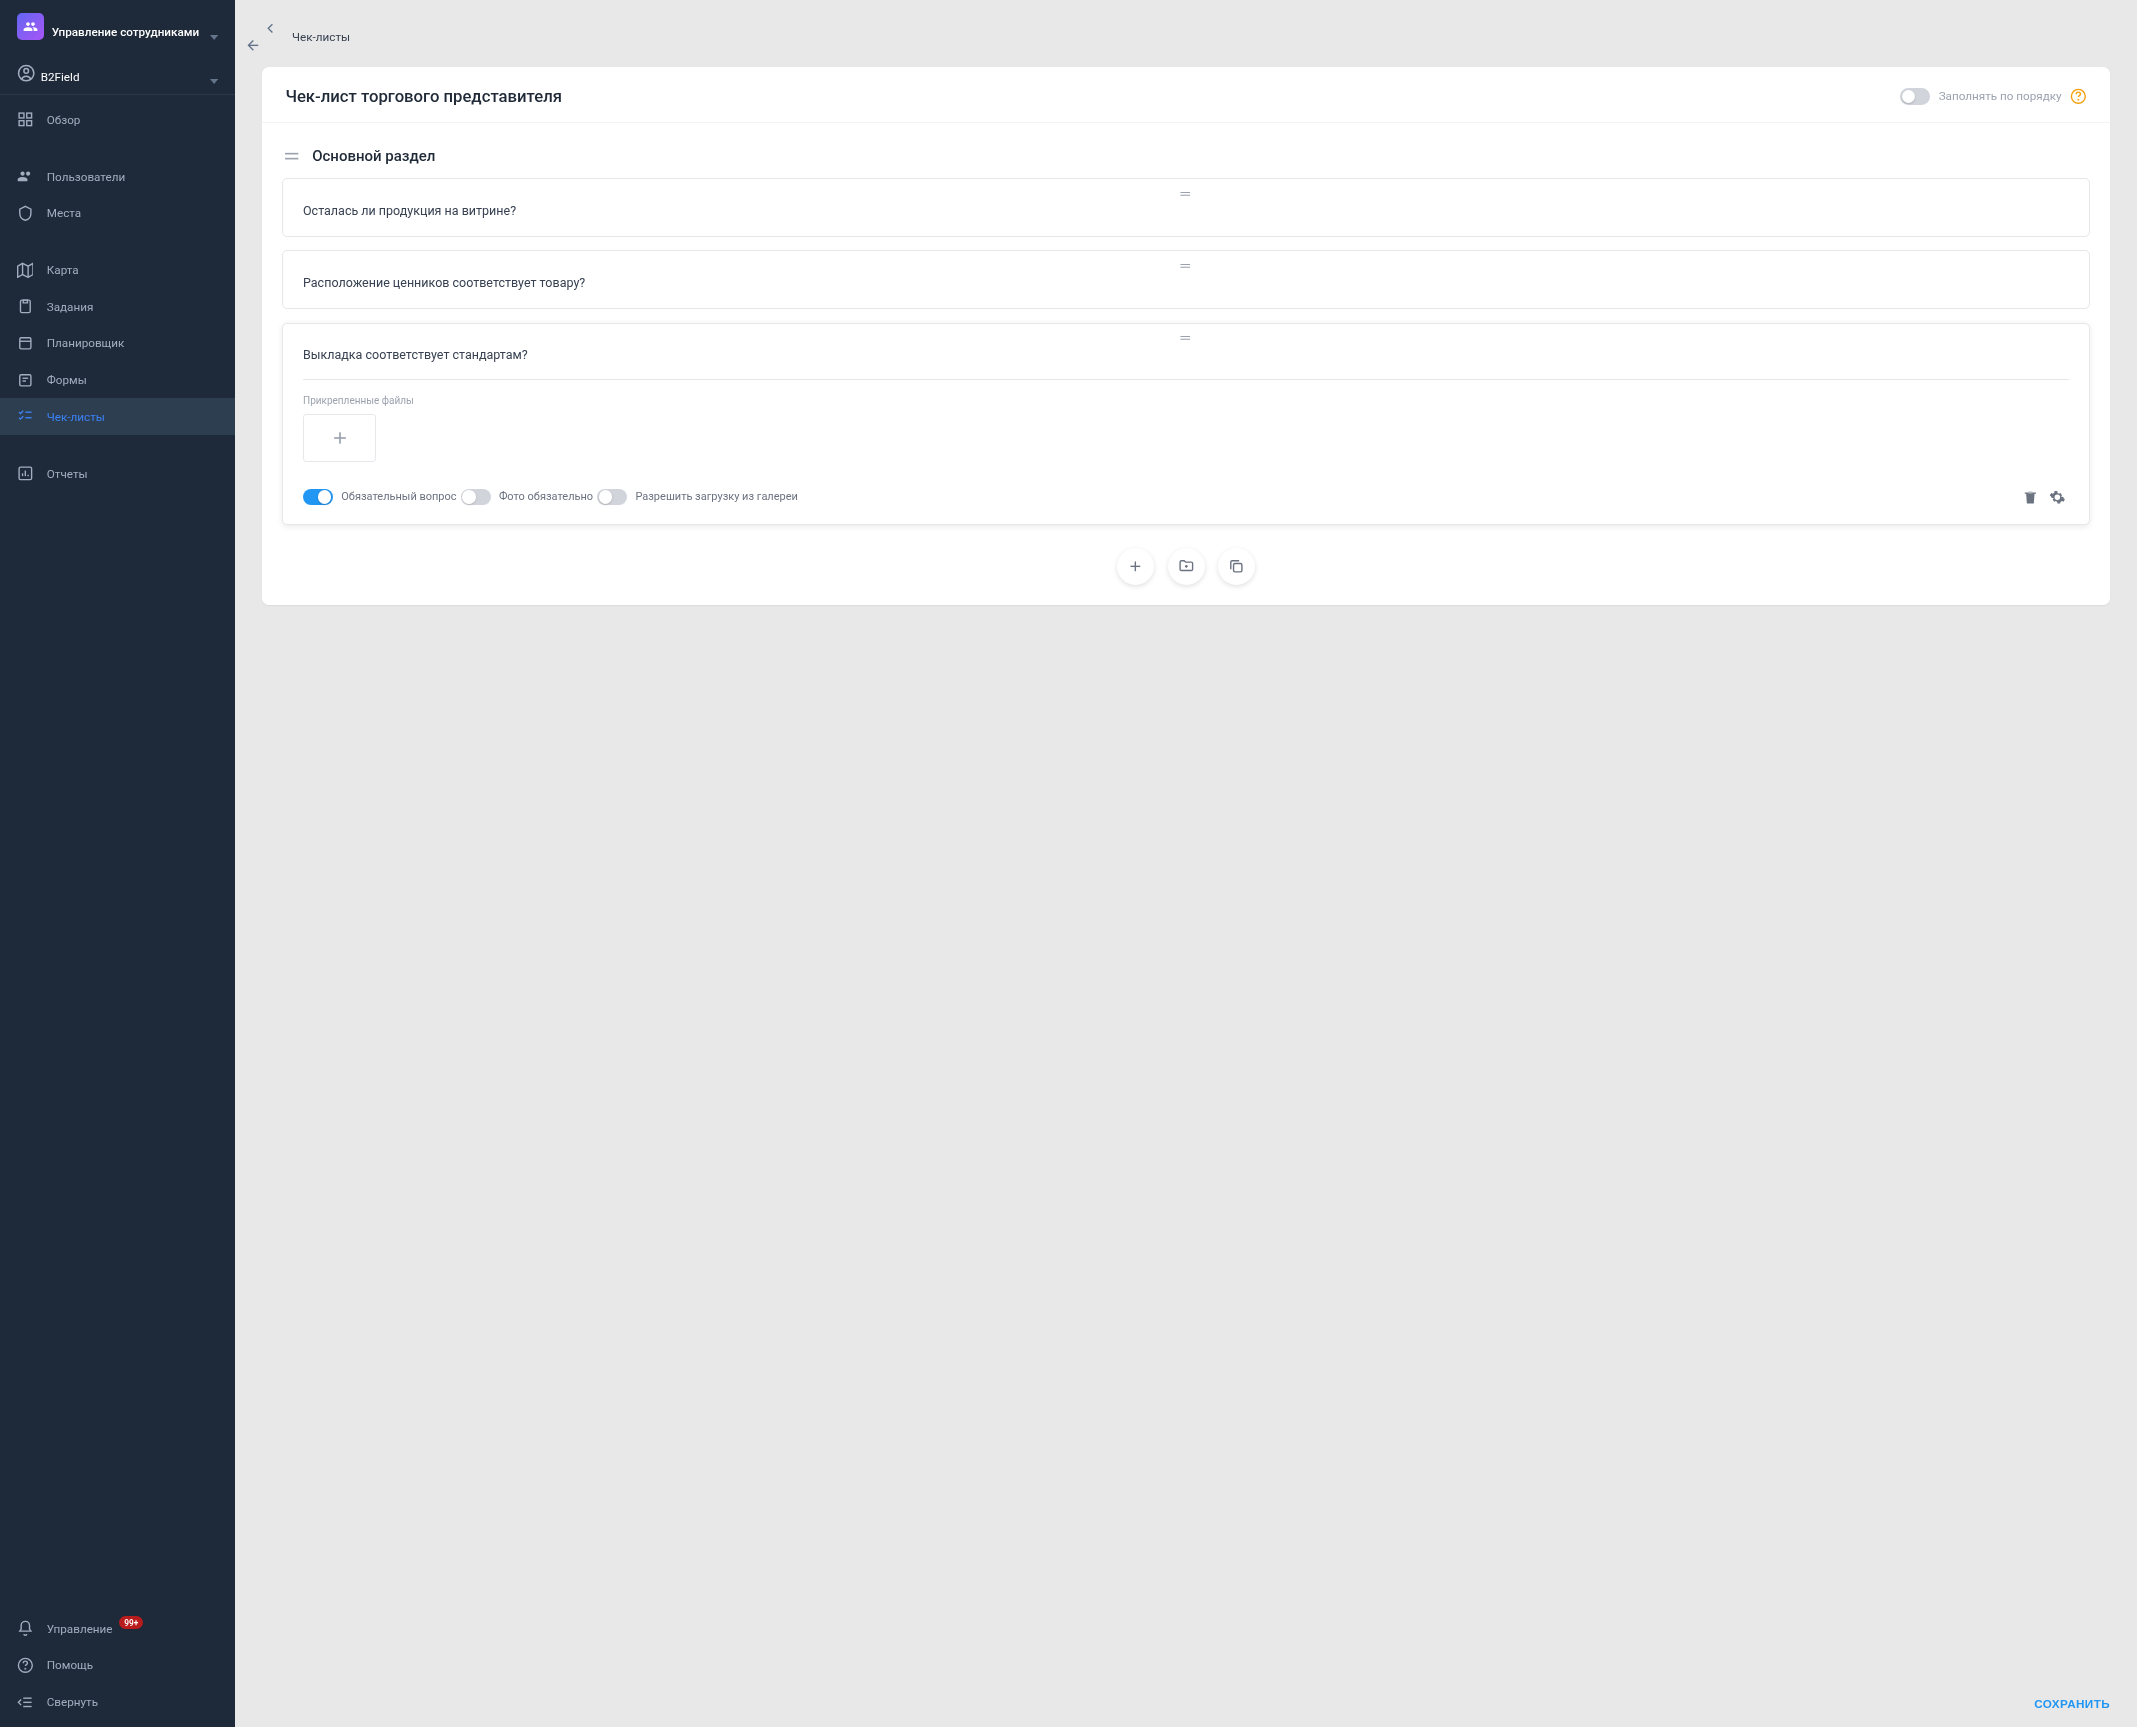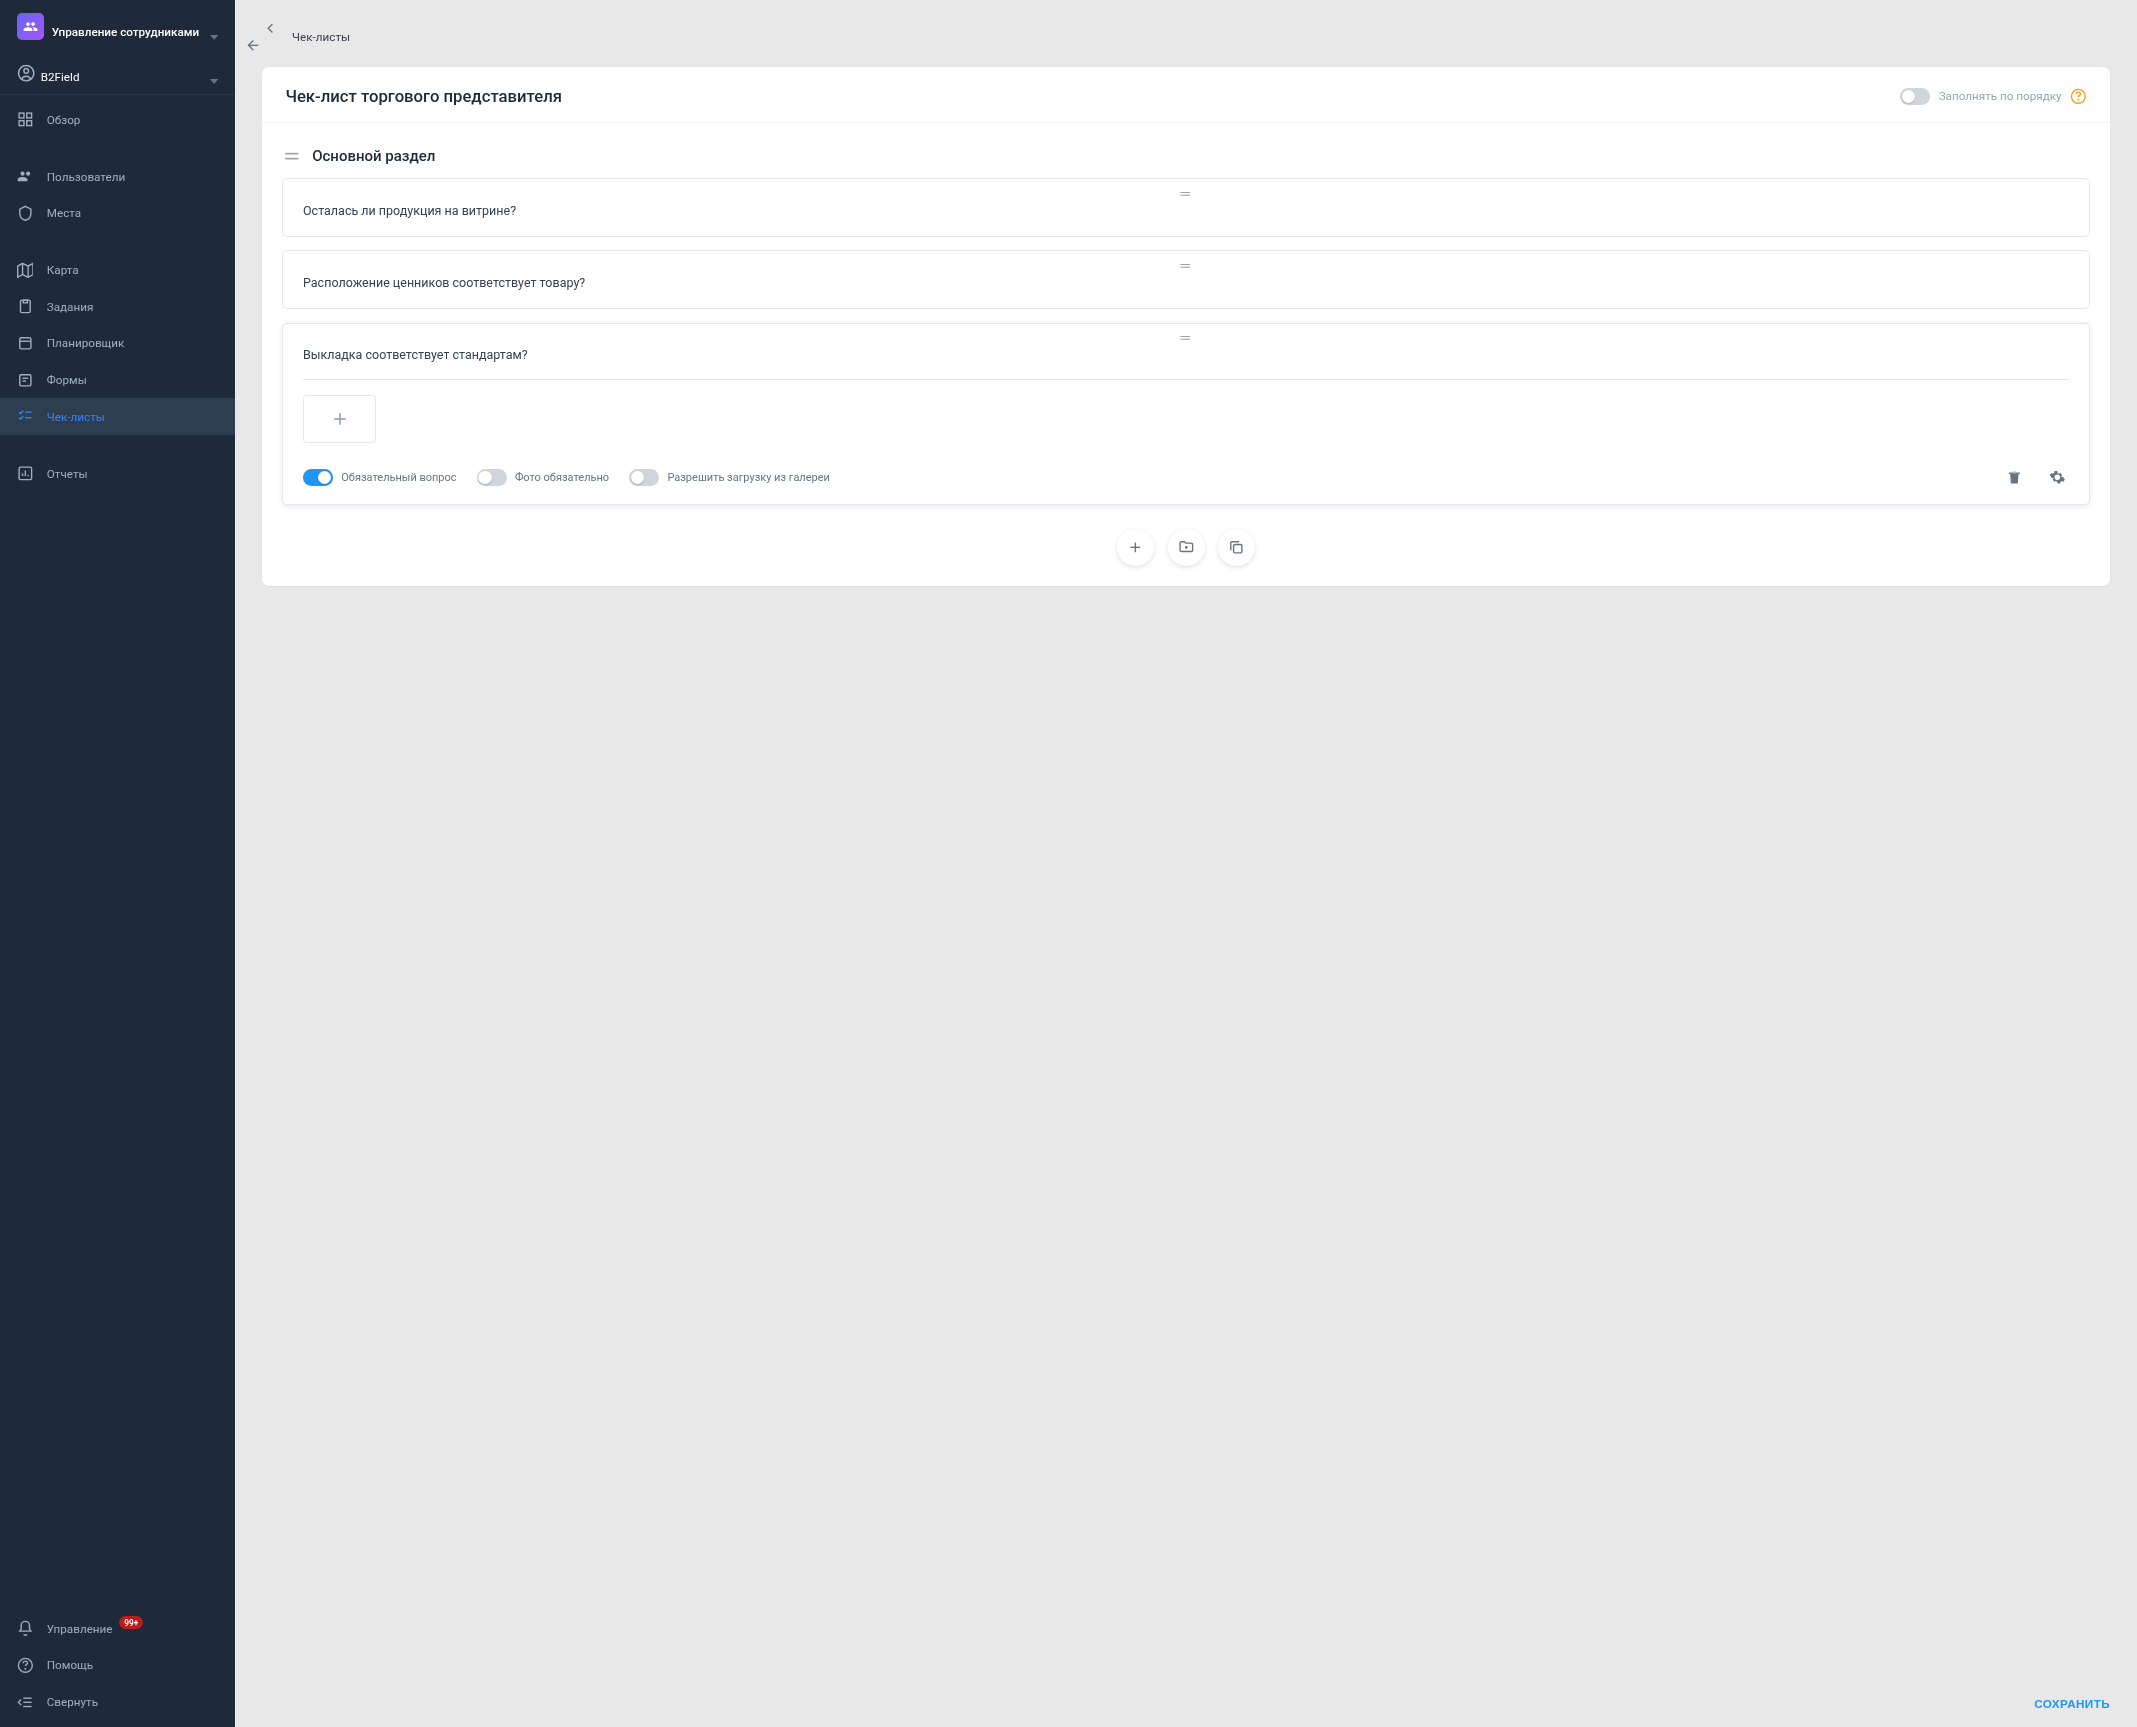--- a/index.html
+++ b/index.html
@@ -46,21 +46,21 @@
 .question-card { background: #fff; border: 0.8px solid #e5e7eb; border-radius: 5px; margin-bottom: 13.4px; position: relative; }
 .question-card.expanded { box-shadow: 0 1.7px 6.7px rgba(0,0,0,0.08); }
 .question-drag { position: absolute; top: 6.7px; left: 50%; transform: translateX(-50%); color: #9ca3af; font-size: 13.4px; letter-spacing: 1.7px; }
 .question-body { padding: 23.4px 20px 18.4px; }
 .question-text { font-size: 12.5px; color: #374151; }
 .question-expanded { padding: 23.4px 20px 15px; }
 .question-input-row { border-bottom: 0.8px solid #e5e7eb; padding-bottom: 16.7px; margin-bottom: 15px; }
 .attach-label { font-size: 10px; color: #9ca3af; margin-bottom: 8.3px; }
 .attach-box { width: 73px; height: 48px; border: 0.8px solid #e5e7eb; border-radius: 3.3px; display: flex; align-items: center; justify-content: center; color: #9ca3af; font-size: 23.4px; cursor: pointer; margin-bottom: 8.3px; }
 .attach-caption { font-size: 10px; color: #6b7280; }
-.options-row { display: flex; align-items: center; gap: 20px; padding-top: 15px; }
+.options-row { display: flex; align-items: center; gap: 4px; padding-top: 15px; }
 .opt-group { display: flex; align-items: center; gap: 8.3px; font-size: 11px; color: #6b7280; }
 .opt-spacer { flex: 1; }
 .icon-btn { color: #6b7280; cursor: pointer; padding: 3.3px; }
 
 .action-row { display: flex; justify-content: center; gap: 13.4px; padding-top: 10px; }
 .round-btn { width: 37px; height: 37px; background: #fff; border: none; border-radius: 50%; box-shadow: 0 1.7px 5px rgba(0,0,0,0.12); display: flex; align-items: center; justify-content: center; cursor: pointer; color: #6b7280; }
 
 .footer { padding: 16.7px 27px; display: flex; justify-content: flex-end; }
 .save-btn { background: none; border: none; color: #2196f3; font-size: 11.7px; font-weight: 600; letter-spacing: 0.4px; cursor: pointer; }
 svg { display: block; }
@@ -293,20 +293,21 @@
             <div class="question-text">Расположение ценников соответствует товару?</div>
           </div>
         </div>
 
         <div class="question-card expanded">
           <div class="question-drag">═</div>
           <div class="question-expanded">
             <div class="question-input-row">
               <div class="question-text">Выкладка соответствует стандартам?</div>
             </div>
+            <div class="attach-label">Прикрепленные файлы</div>
             <div class="attach-box">
               <svg width="20" height="20" viewBox="0 0 24 24" fill="none" stroke="currentColor" stroke-width="2">
                   <line x1="12" y1="5" x2="12" y2="19"></line>
                   <line x1="5" y1="12" x2="19" y2="12"></line>
                 </svg>
             </div>
 
             <div class="options-row">
               <div class="opt-group">
                 <div class="toggle on">

